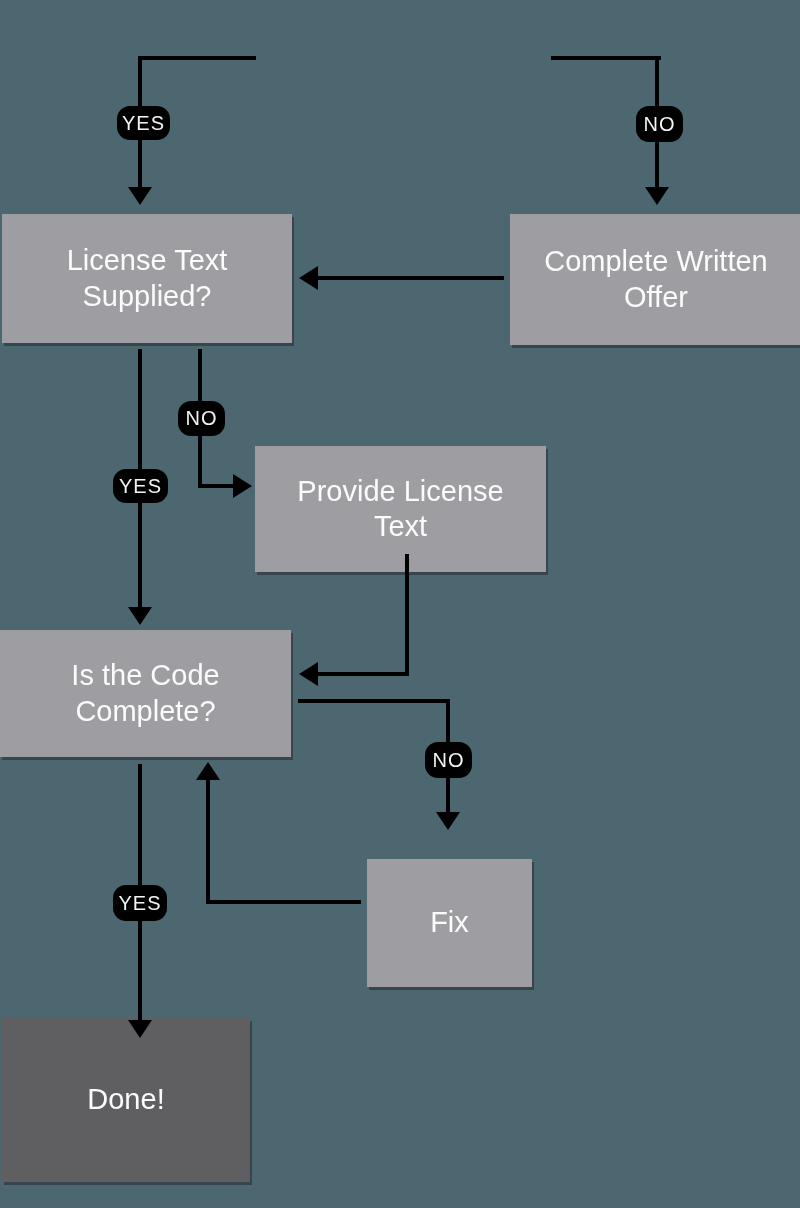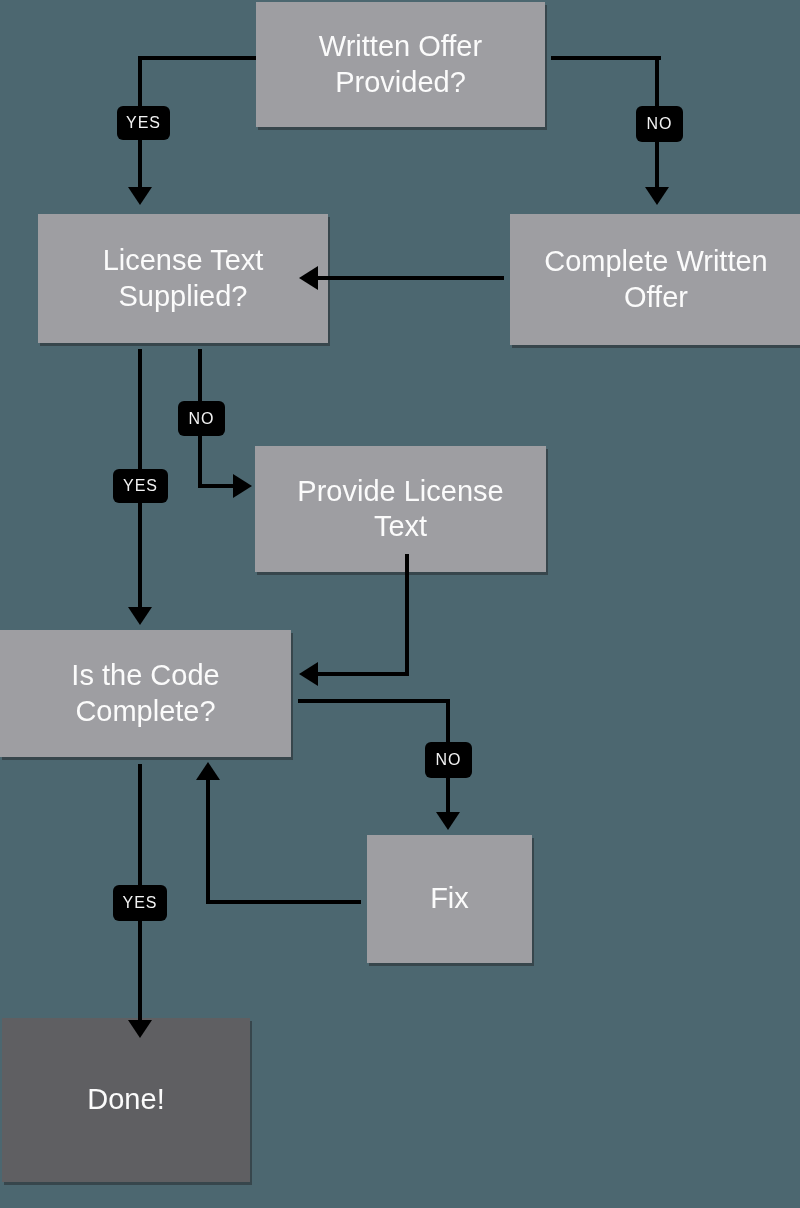--- a/index.html
+++ b/index.html
@@ -28,56 +28,53 @@
     font-size:29px;font-weight:300;line-height:1.22;
     box-shadow:2px 3px 0 rgba(30,30,34,0.45);
     padding:0 18px;
   }
   .node.done{background:var(--done);}
   .edge-label{
     position:absolute;
     background:var(--line);
     color:var(--label-text);
     display:flex;align-items:center;justify-content:center;
-    font-size:16px;font-weight:400;letter-spacing:1px;
-    border-radius:6px;
+    font-size:20px;font-weight:400;letter-spacing:1px;
+    border-radius:13px;
     z-index:3;
   }
   .seg{position:absolute;background:var(--line);z-index:2;}
   .arrow{position:absolute;width:0;height:0;z-index:2;}
   .arrow.down{border-left:12px solid transparent;border-right:12px solid transparent;border-top:18px solid var(--line);}
   .arrow.up{border-left:12px solid transparent;border-right:12px solid transparent;border-bottom:18px solid var(--line);}
   .arrow.left{border-top:12px solid transparent;border-bottom:12px solid transparent;border-right:19px solid var(--line);}
   .arrow.right{border-top:12px solid transparent;border-bottom:12px solid transparent;border-left:19px solid var(--line);}
 
   
   #n-written-offer  {left:256px;top:2px;   width:289px;height:125px;}
-  #n-license-supplied{left:2px; top:214px; width:290px;height:129px;margin-left:36px;}
+  #n-license-supplied{left:2px; top:214px; width:290px;height:129px;}
   #n-provide-offer  {left:510px;top:214px; width:292px;height:131px;}
   #n-provide-license{left:255px;top:422px; width:291px;height:126px;margin-top:24px;}
   #n-code-complete  {left:0px;  top:630px; width:291px;height:127px;}
-  #n-fix            {left:367px;top:835px; width:165px;height:128px;}
+  #n-fix            {left:367px;top:859px; width:165px;height:128px;}
   #n-done           {left:2px;  top:1018px;width:248px;height:164px;}
 
   
   #l-yes1{left:117px;top:106px;width:53px;height:34px;}
   #l-no1 {left:636px;top:106px;width:47px;height:36px;}
   #l-no2 {left:178px;top:401px;width:47px;height:35px;}
   #l-yes2{left:113px;top:469px;width:55px;height:34px;}
   #l-no3 {left:425px;top:742px;width:47px;height:36px;}
   #l-yes3{left:113px;top:885px;width:54px;height:36px;}
 </style>
 </head>
 <body>
 
 <div id="canvas">
 
-  <div class="node" id="n-written-offer">
-    <span>Written Offer Provided?</span>
-  </div>
   <div class="node" id="n-license-supplied">
     <span>License Text Supplied?</span>
   </div>
   <div class="node" id="n-provide-offer">
     <span>Complete Written Offer</span>
   </div>
   <div class="node" id="n-provide-license">
     <span>Provide License Text</span>
   </div>
   <div class="node" id="n-code-complete">

